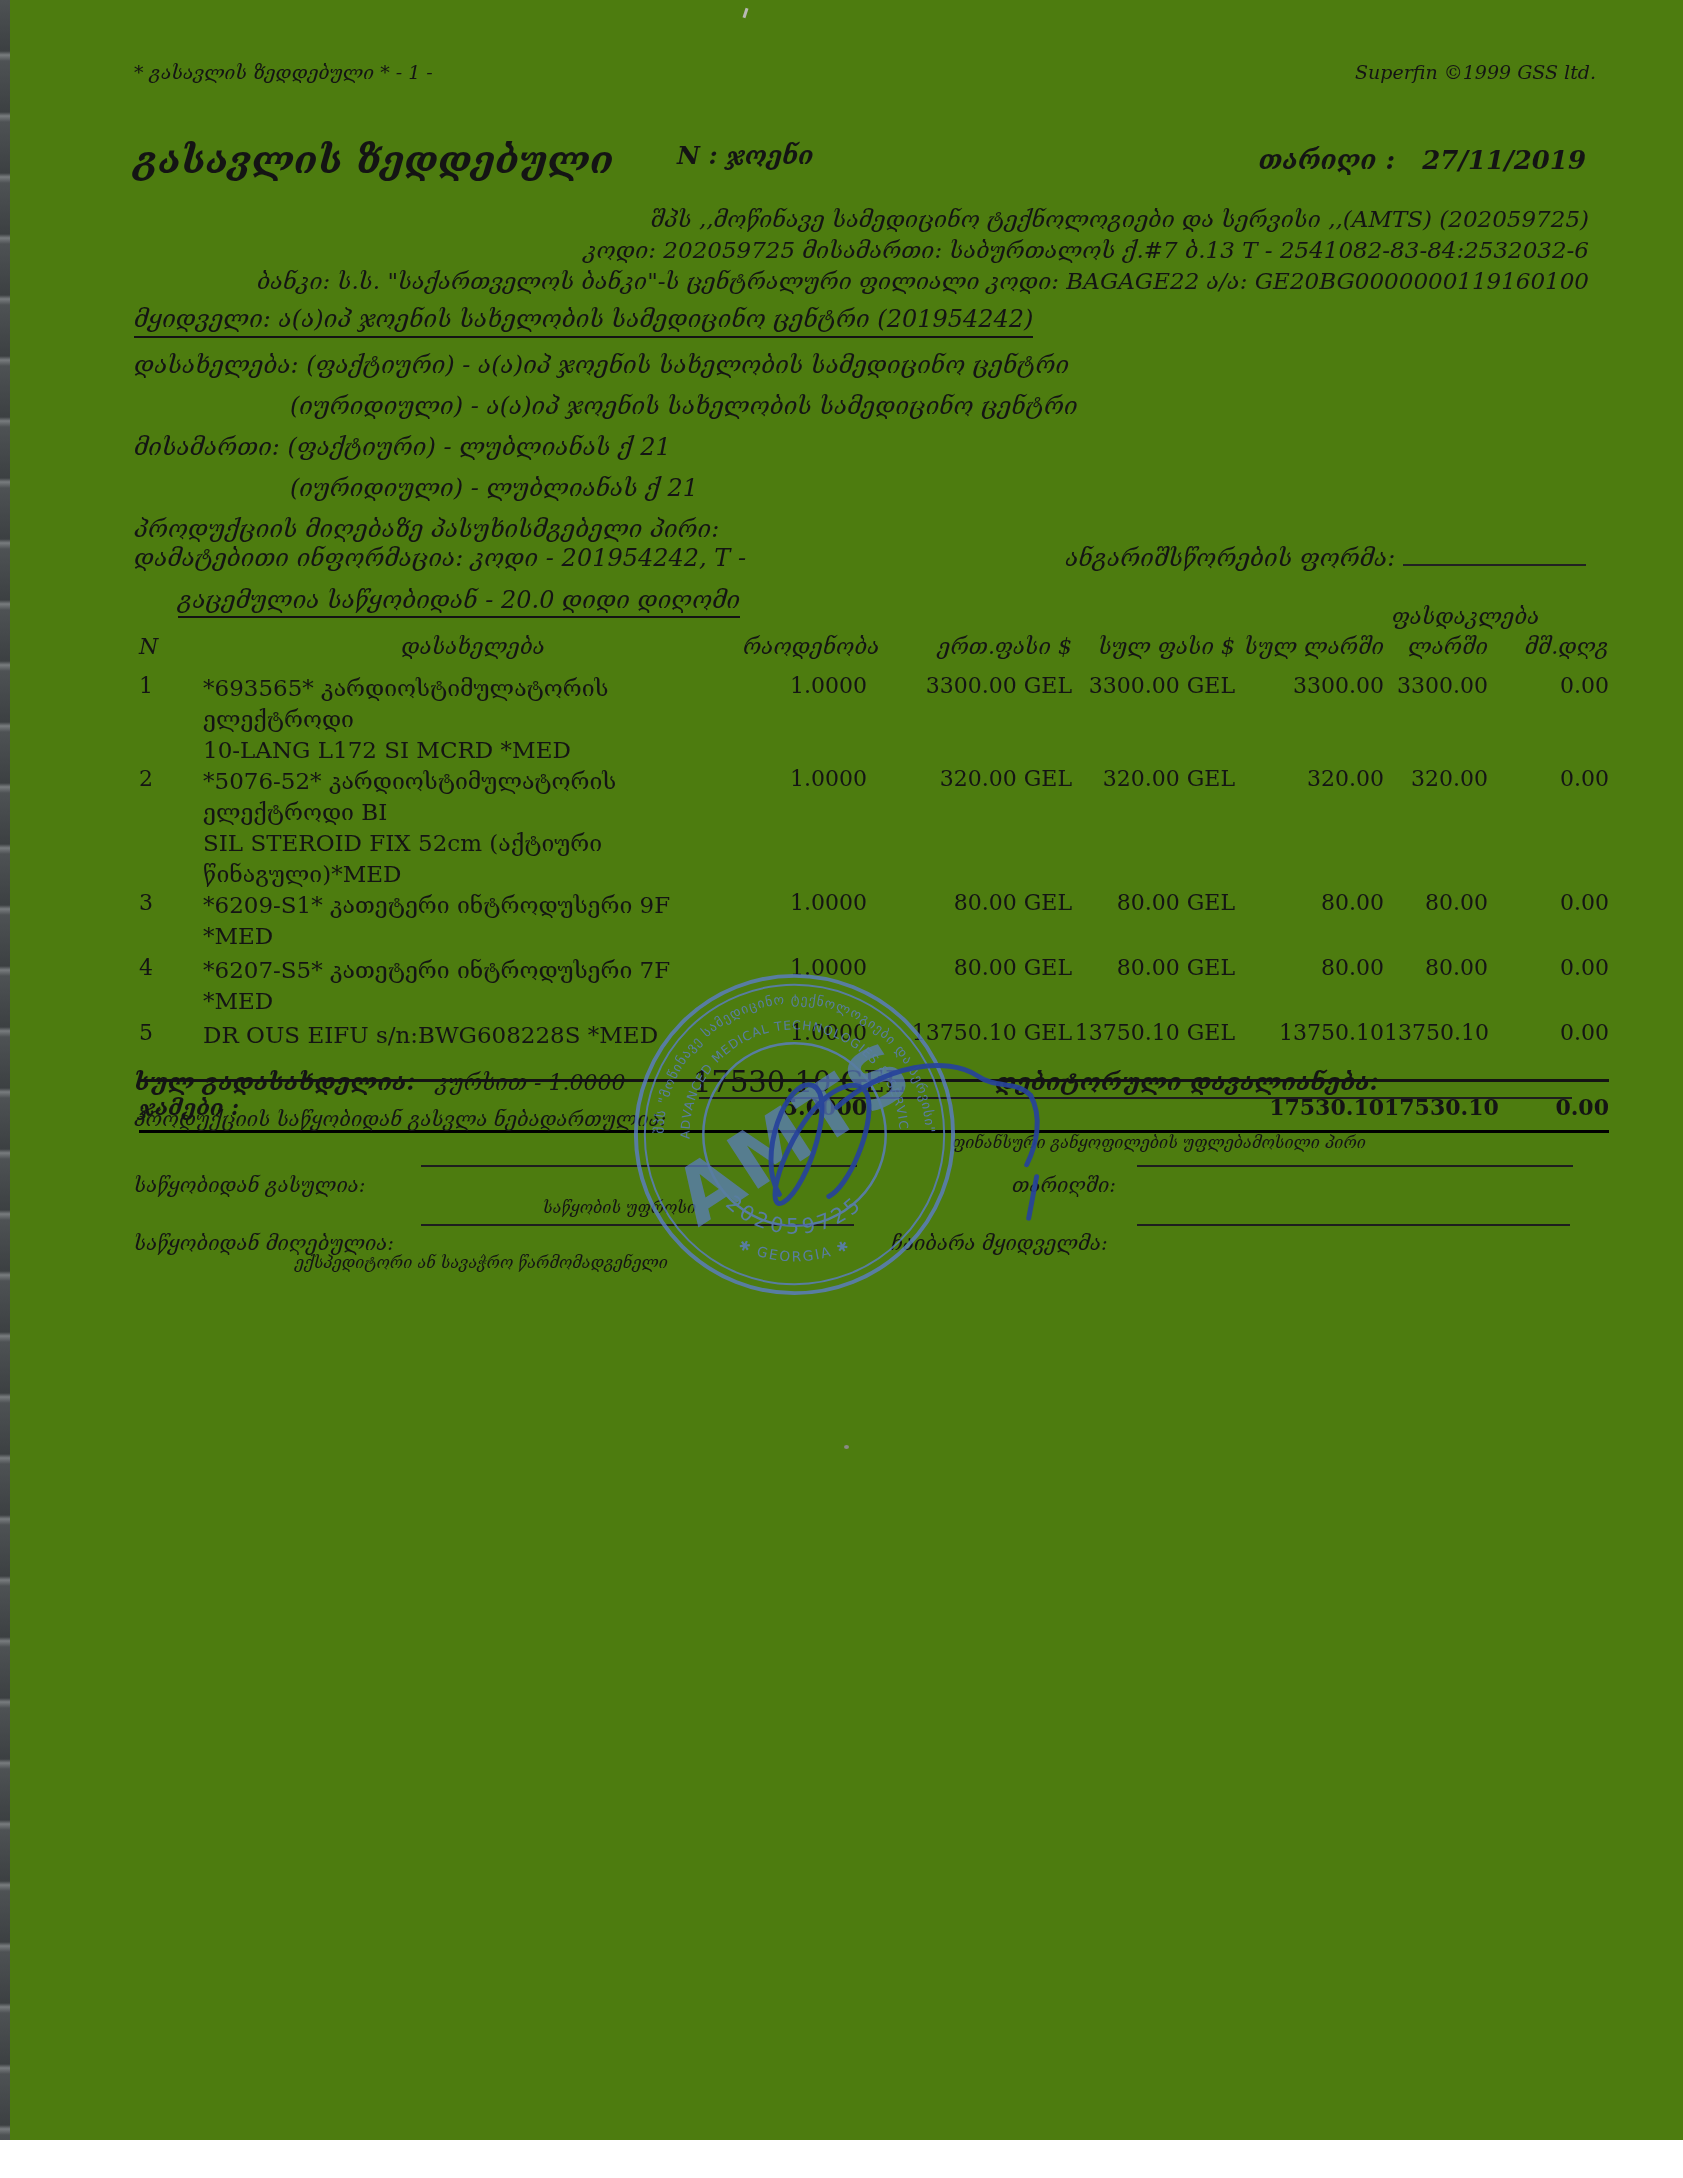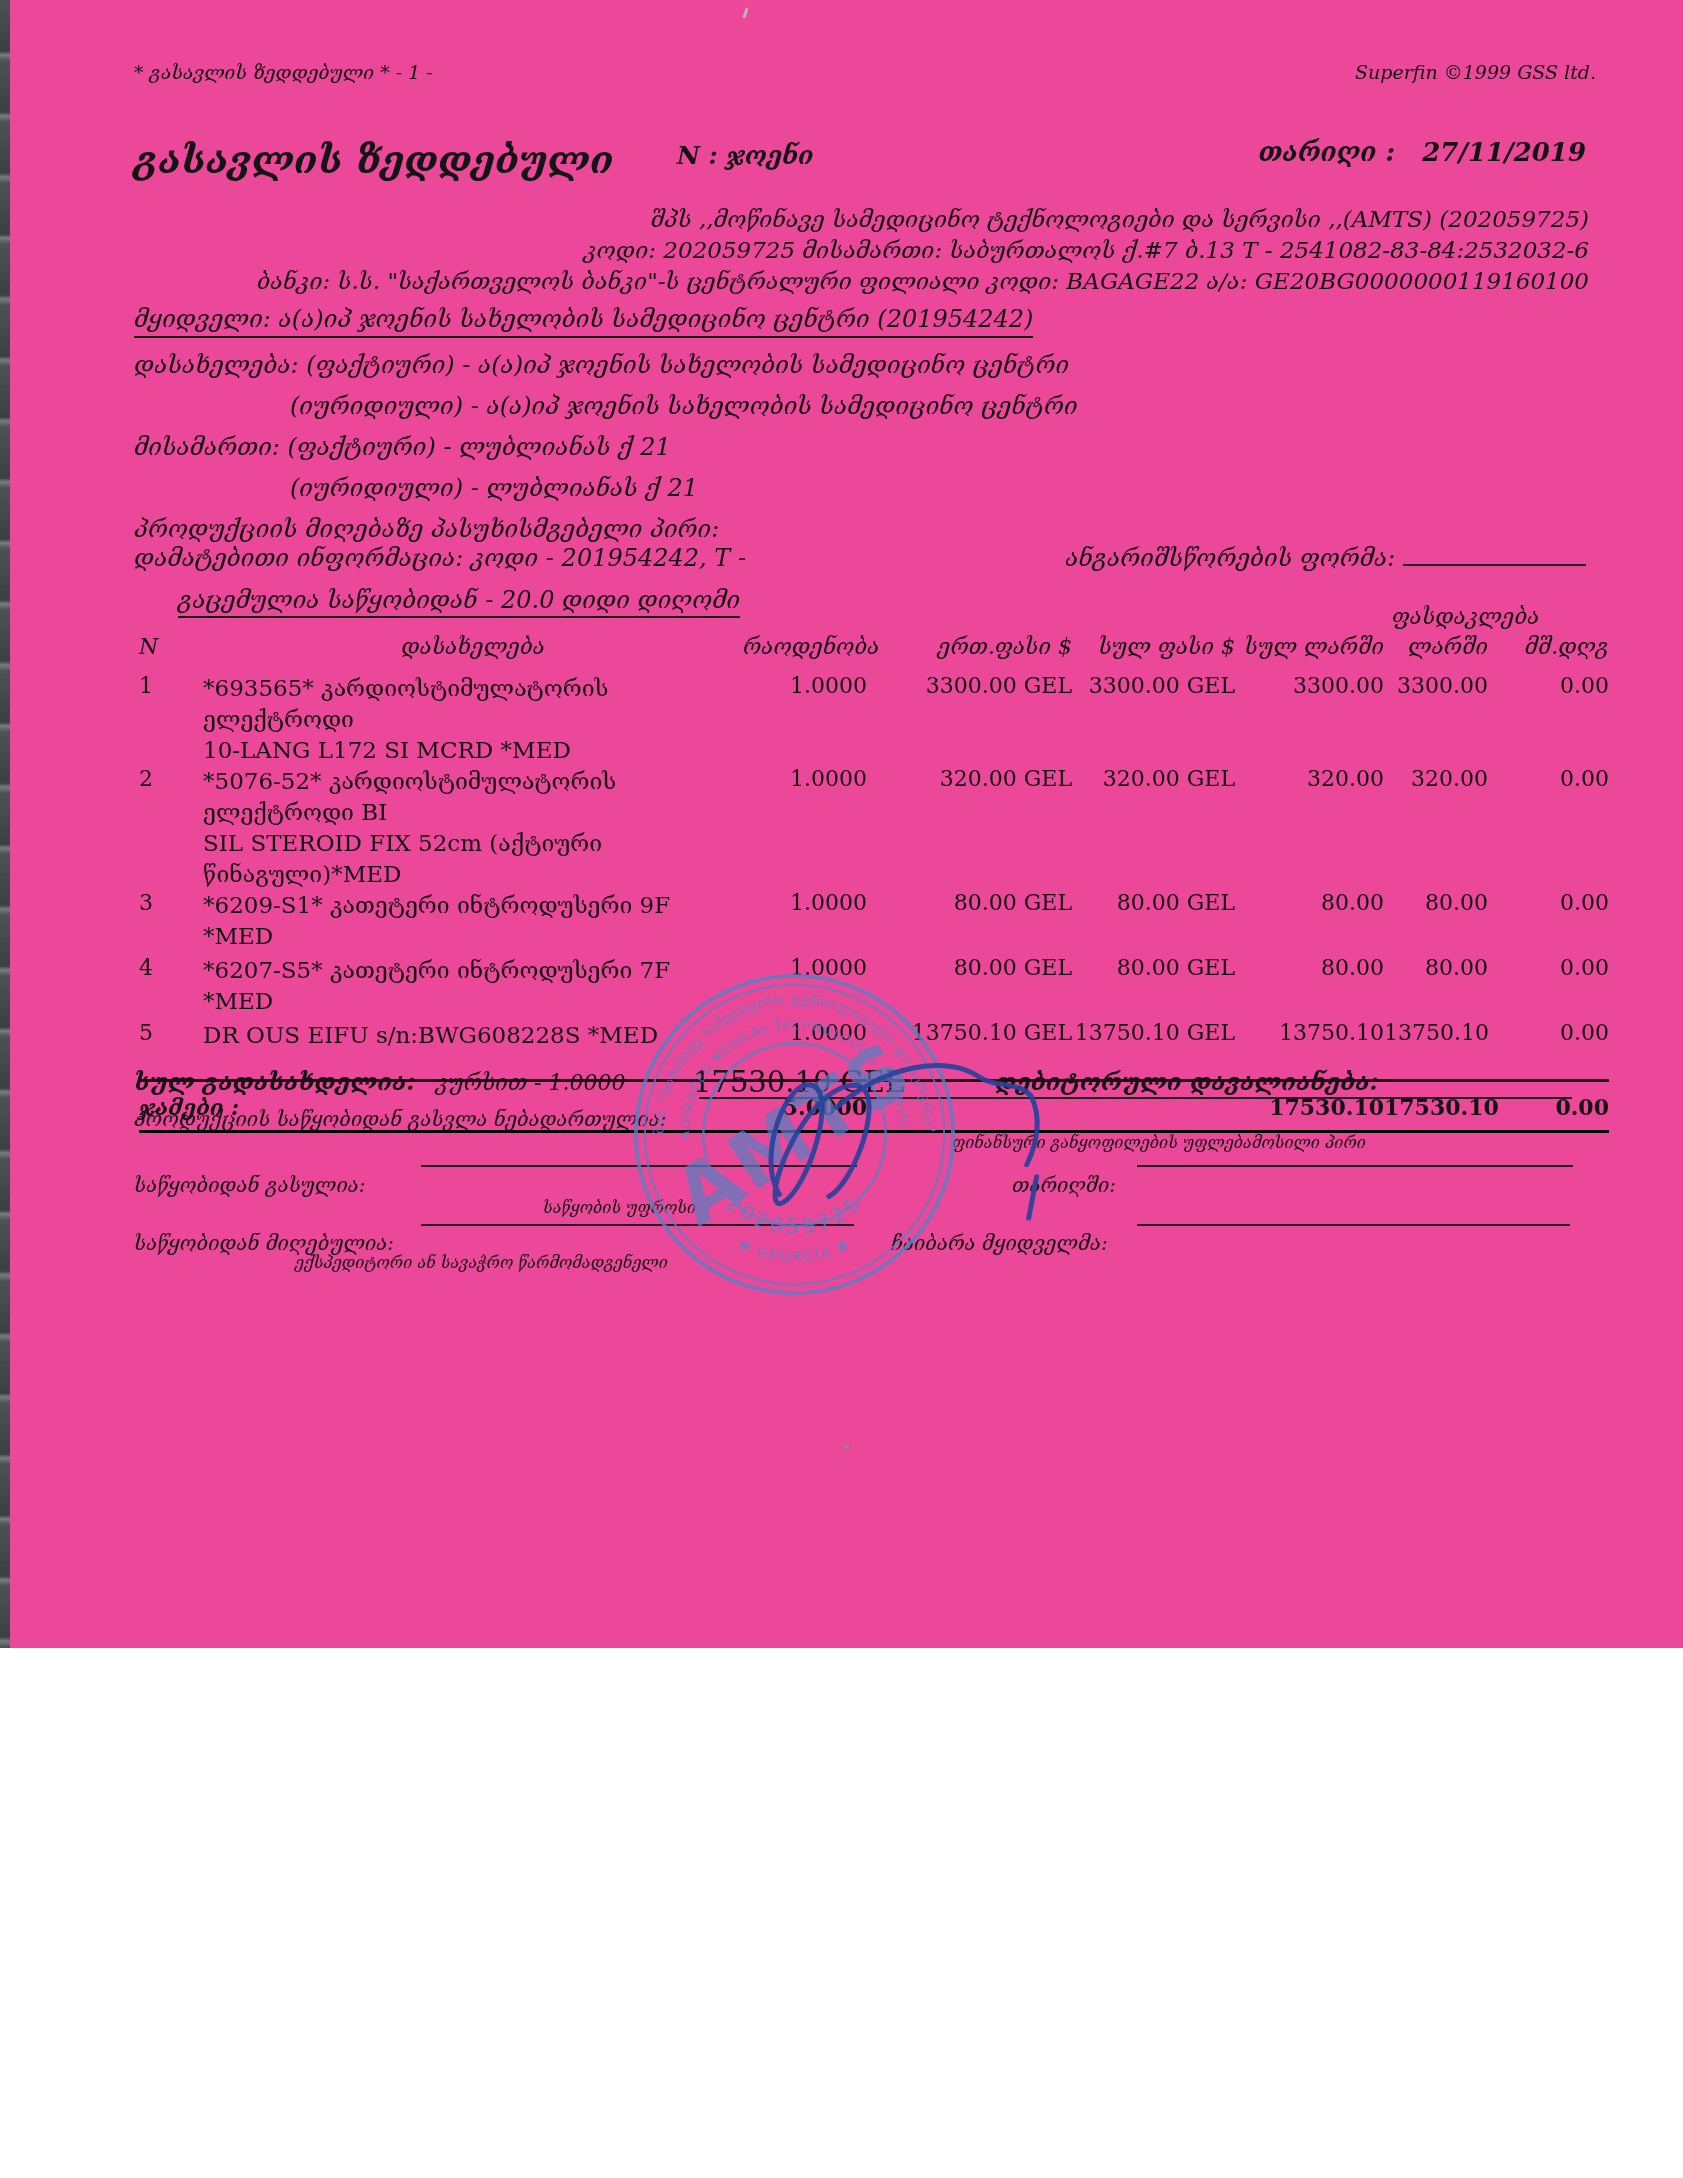--- a/index.html
+++ b/index.html
@@ -1,30 +1,30 @@
 <!DOCTYPE html>
 <html><head>
 <meta charset="utf-8">
 <style>
   html,body{margin:0;padding:0;}
   body{background:#ffffff;}
   .page{
-    position:relative;width:1683px;height:1648px;background:#ec4899;
+    position:relative;width:1683px;height:2140px;background:#4d7c0f;
     font-family:"DejaVu Serif","DejaVu Sans",serif;color:#141414;overflow:hidden;
   }
   .edge-bar{
     position:absolute;left:0;top:0;width:10px;height:2178px;
     background:repeating-linear-gradient(180deg,#4e5254 0px,#3c4042 51px,#787c7e 55px,#4e5254 61px);
   }
   .geo{font-style:italic;}
   .meta-row{position:absolute;top:61px;left:134px;right:87px;display:flex;justify-content:space-between;font-size:19px;}
   .title-row{position:absolute;top:137px;left:134px;right:87px;}
   .doc-title{font-size:38px;font-weight:bold;}
   .doc-number{font-size:25px;font-weight:bold;position:absolute;left:543px;top:4px;}
-  .doc-date{position:absolute;right:10px;top:0;font-size:26px;font-weight:bold;}
+  .doc-date{position:absolute;right:10px;top:8px;font-size:26px;font-weight:bold;}
   .seller-block{position:absolute;top:204px;right:94px;text-align:right;font-size:23px;line-height:31px;}
   .buyer-block{position:absolute;top:305px;left:134px;width:1188px;font-size:24px;}
   .buyer-line{display:inline-block;border-bottom:2.5px solid #141414;padding-bottom:3px;}
   .b-row{margin-top:13px;}
   .indent{padding-left:156px;}
   .info-row{position:absolute;top:544px;left:134px;right:87px;font-size:24px;}
   .settle{position:absolute;right:10px;top:0;}
   .uline{display:inline-block;border-bottom:2px solid #222;height:20px;vertical-align:baseline;}
   .issued-line{position:absolute;top:586px;left:134px;font-size:24px;border-bottom:2.5px solid #141414;padding-bottom:2px;margin-left:44px;}
   .discount-hdr{position:absolute;top:604px;left:1384px;width:163px;text-align:center;font-size:22px;}

